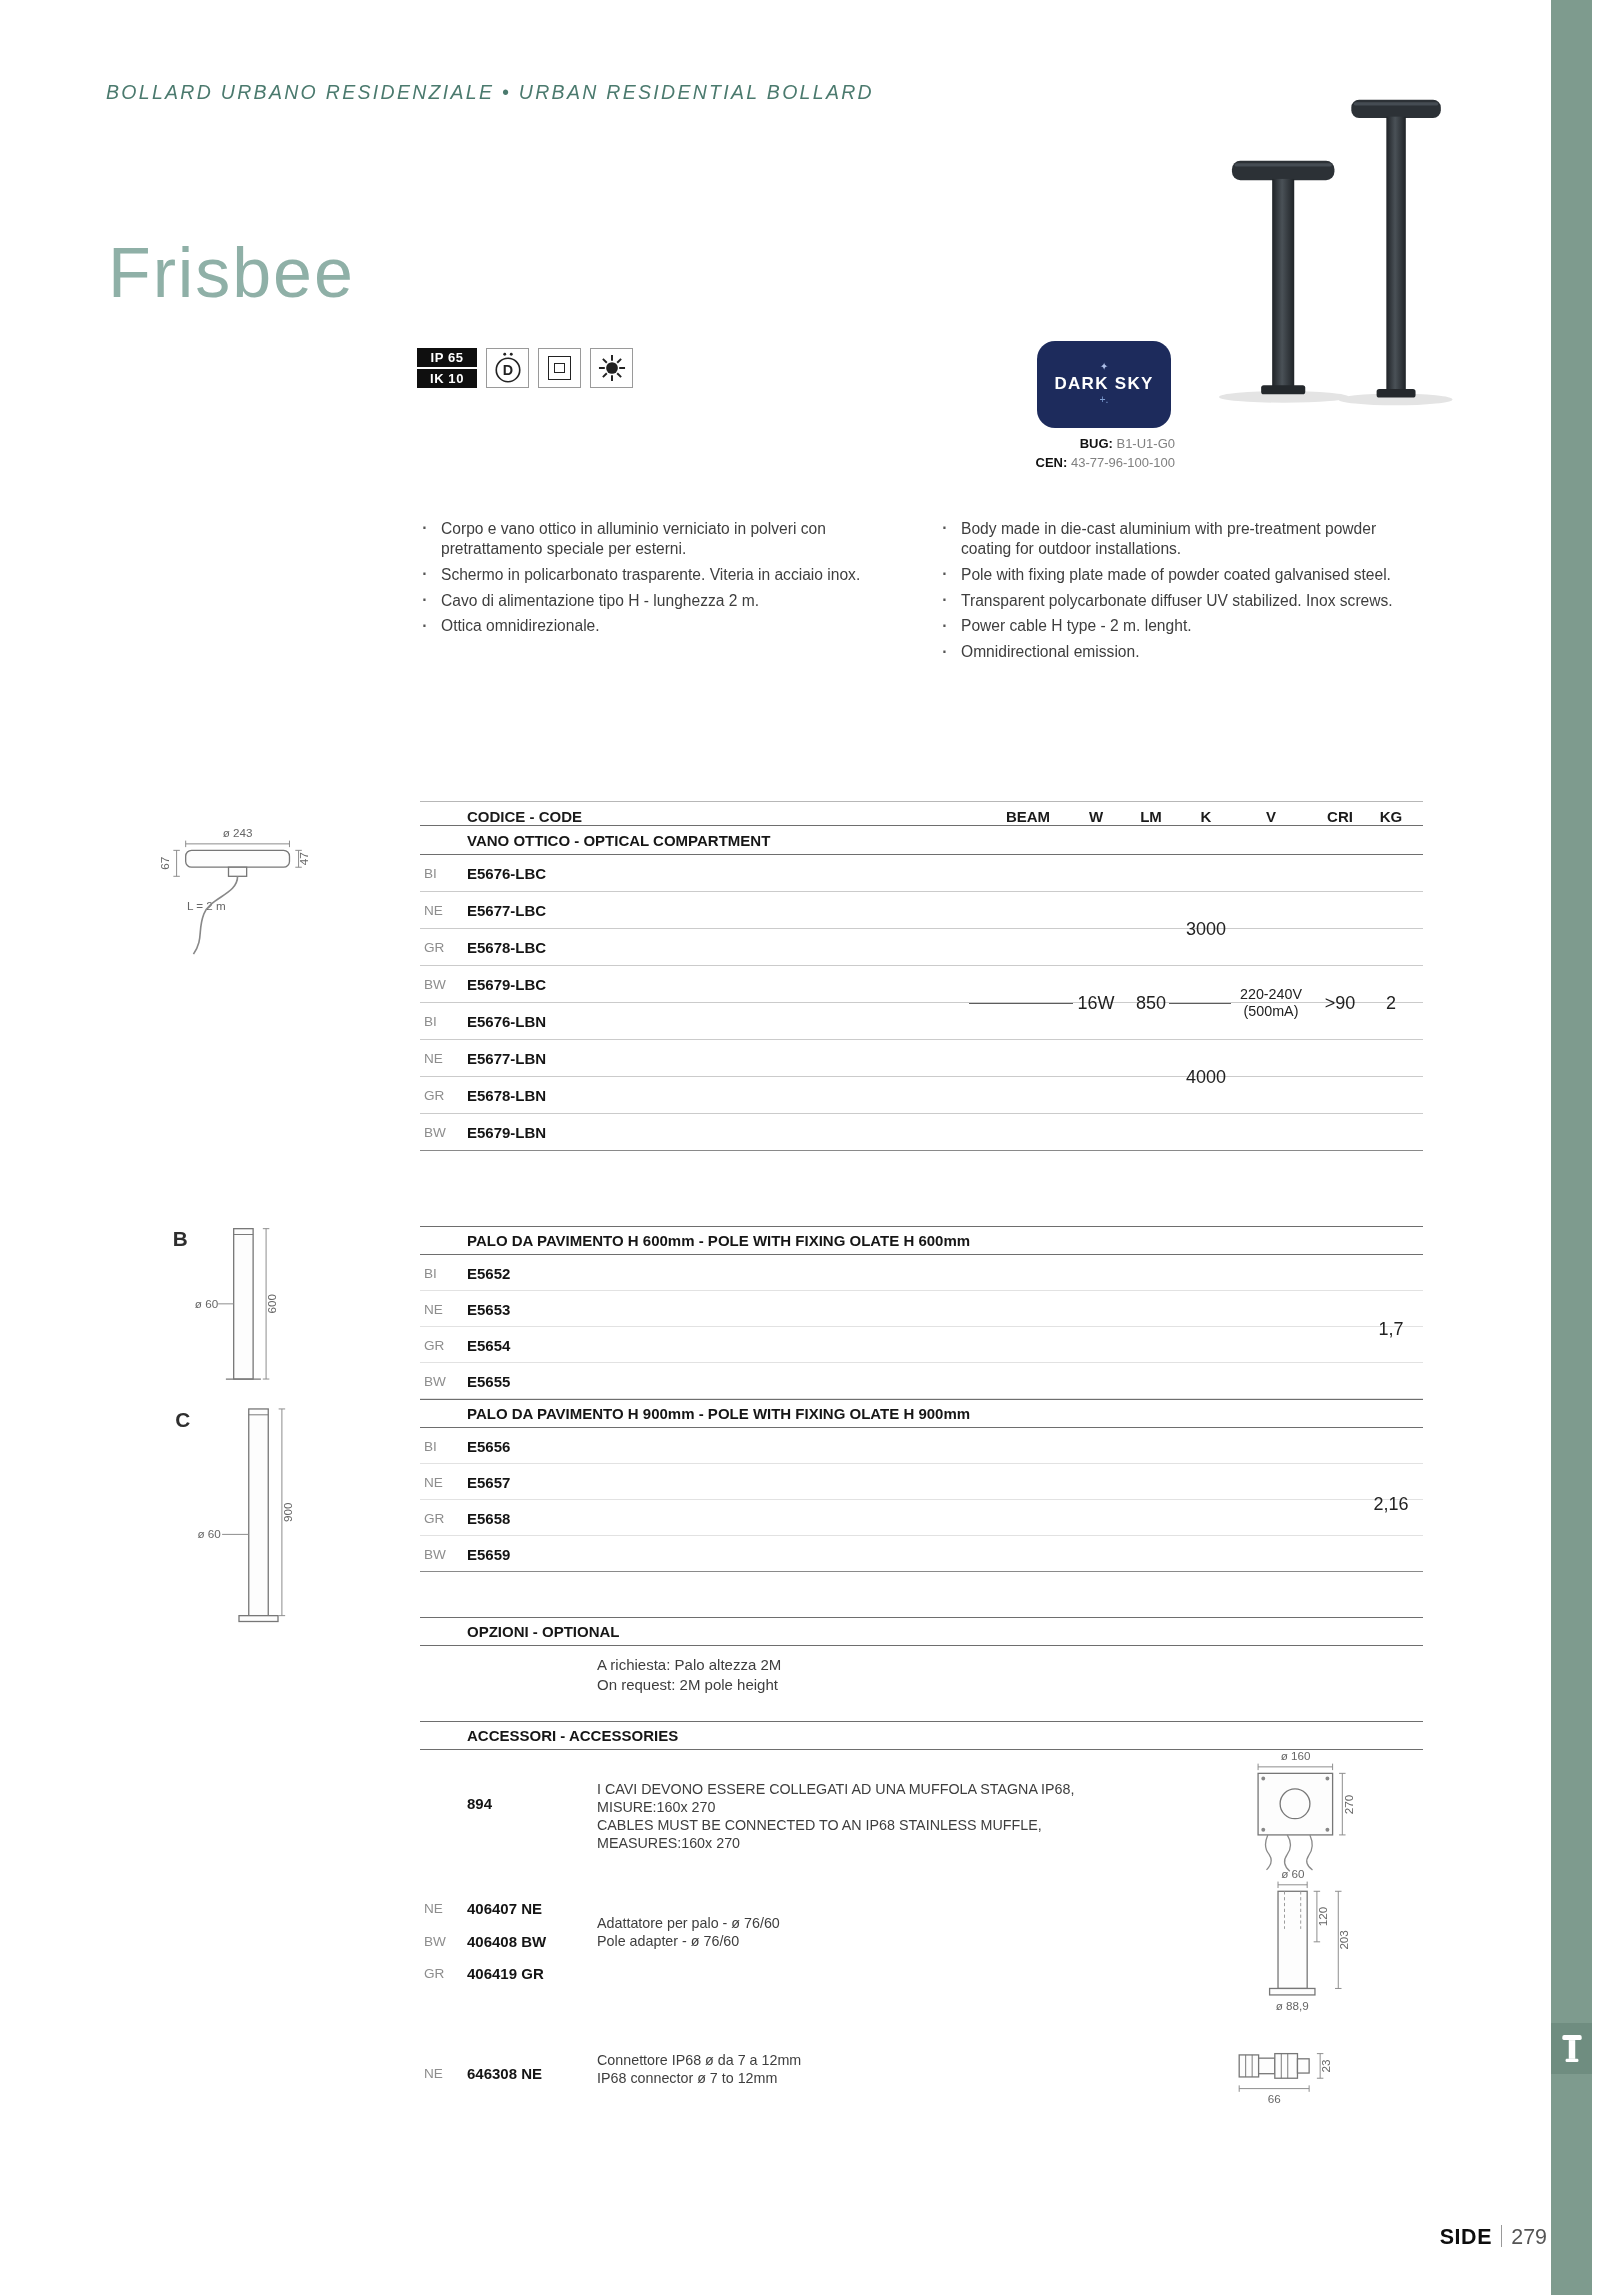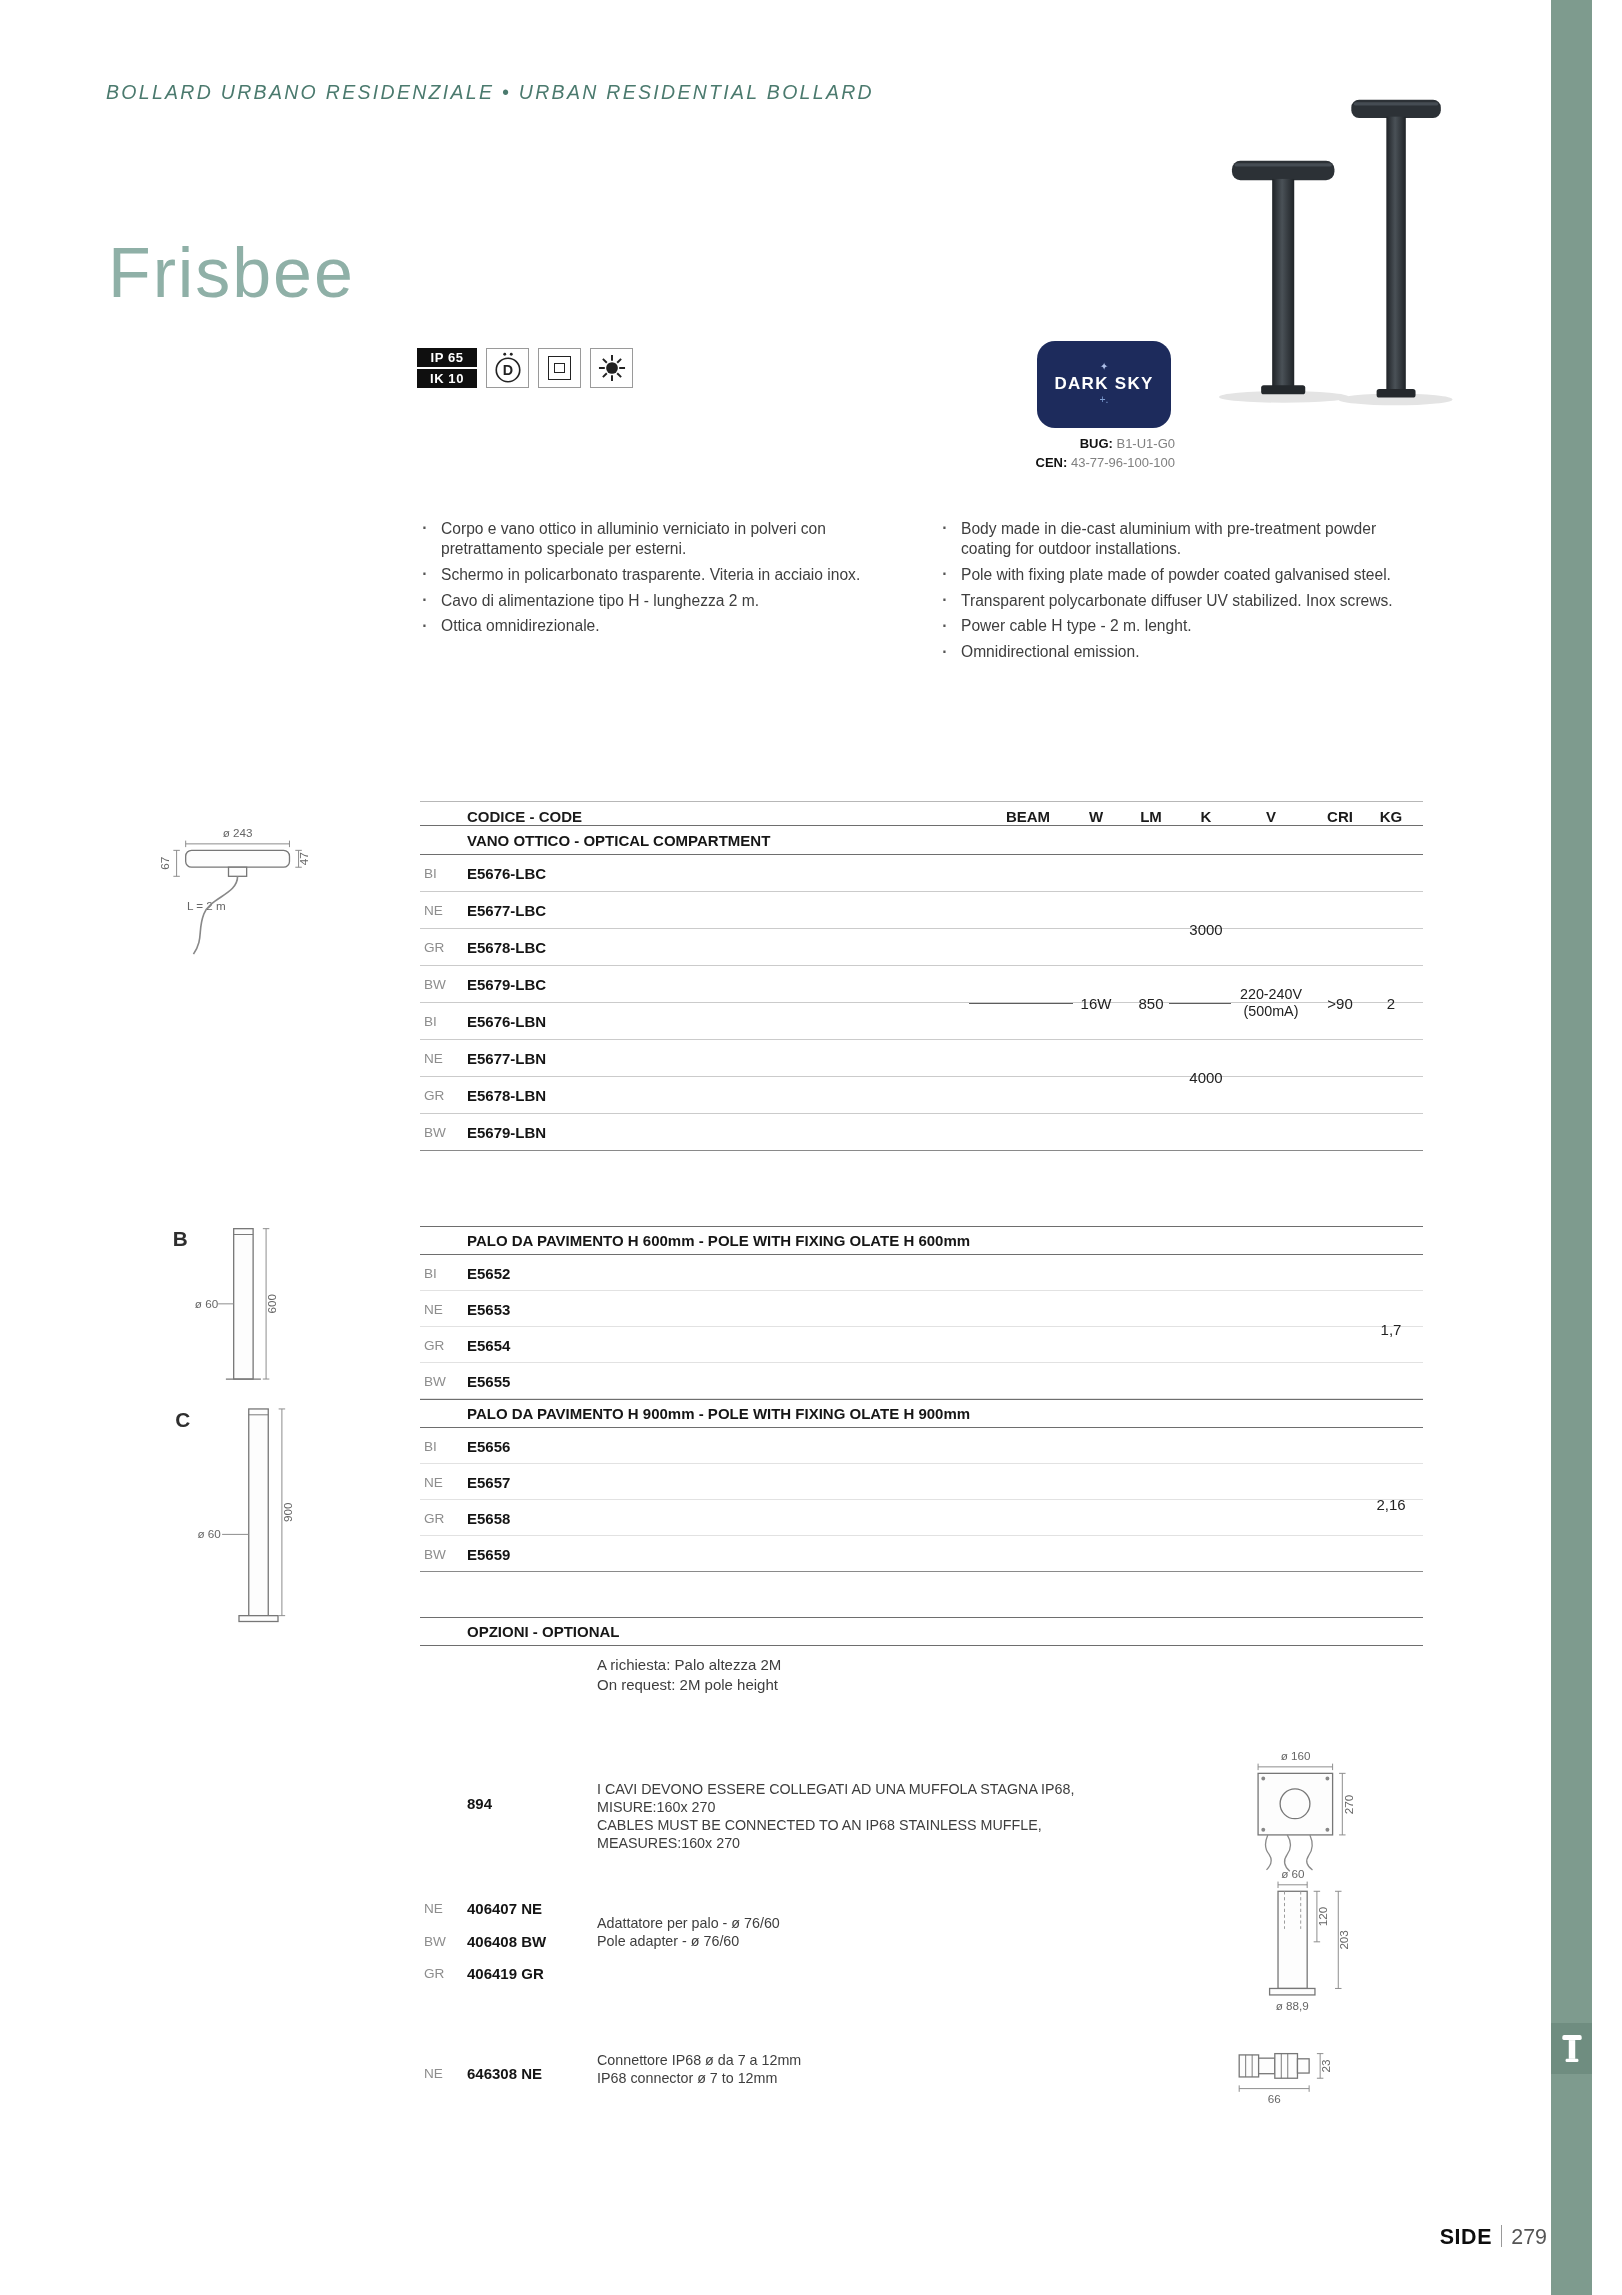--- a/index.html
+++ b/index.html
@@ -57,21 +57,21 @@
   .t-sect{height:29px;border-bottom:0.6px solid #6e6e6e;display:flex;align-items:center;
           padding-left:47px;font-size:15px;font-weight:bold;color:#161616}
   .t-sect.bt{border-top:0.6px solid #6e6e6e}
   .t-rows{position:relative}
   .t-row{height:37px;border-bottom:0.6px solid #cbcbcb;position:relative}
   .t-row.light{height:36px;border-bottom:0.6px solid #e2e2e2}
   .t-row.endrow{border-bottom:0.6px solid #8a8a8a}
   .fin{position:absolute;left:3.9px;top:50%;transform:translateY(-50%);font-size:13.6px;color:#8d8d8d}
   .code{position:absolute;left:47px;top:50%;transform:translateY(-50%);font-size:15px;
         font-weight:bold;color:#141414;white-space:nowrap}
-  .ov{position:absolute;transform:translate(-50%,-50%);font-size:15px;color:#222;
+  .ov{position:absolute;transform:translate(-50%,-50%);font-size:18px;color:#222;
       white-space:nowrap;text-align:center}
   .ov.v2{font-size:14.3px;line-height:17px}
   .lead{position:absolute;border-top:1.3px solid #5d5d5d;height:0}
 
   .poles{top:1226px;position:absolute}
 
   
   .optcontent{padding-left:177px;padding-top:9px;font-size:15px;line-height:19.5px;color:#3e3e3e}
   .accs{top:1721px;height:429px}
   .accrow{position:absolute;left:0;width:100%}
@@ -295,20 +295,21 @@
 
   <div class="tbl" style="top:1617px">
     <div class="t-sect bt">OPZIONI - OPTIONAL</div>
     <div class="optcontent">
       <div>A richiesta: Palo altezza 2M</div>
       <div>On request: 2M pole height</div>
     </div>
   </div>
 
   <div class="tbl accs">
+    <div class="t-sect bt">ACCESSORI - ACCESSORIES</div>
 
     <div class="accrow" style="top:30px;height:136px">
       <span class="acc-code" style="top:44px">894</span>
       <div class="acc-desc" style="top:29px">
         <div>I CAVI DEVONO ESSERE COLLEGATI AD UNA MUFFOLA STAGNA IP68, MISURE:160x 270</div>
         <div>CABLES MUST BE CONNECTED TO AN IP68 STAINLESS MUFFLE, MEASURES:160x 270</div>
       </div>
       <svg class="diag" style="left:783px;top:0" width="162" height="127" viewBox="0 0 250 195">
         <text x="143" y="14" text-anchor="middle">ø 160</text>
         <line class="dim" x1="85" y1="24" x2="200" y2="24"></line>

